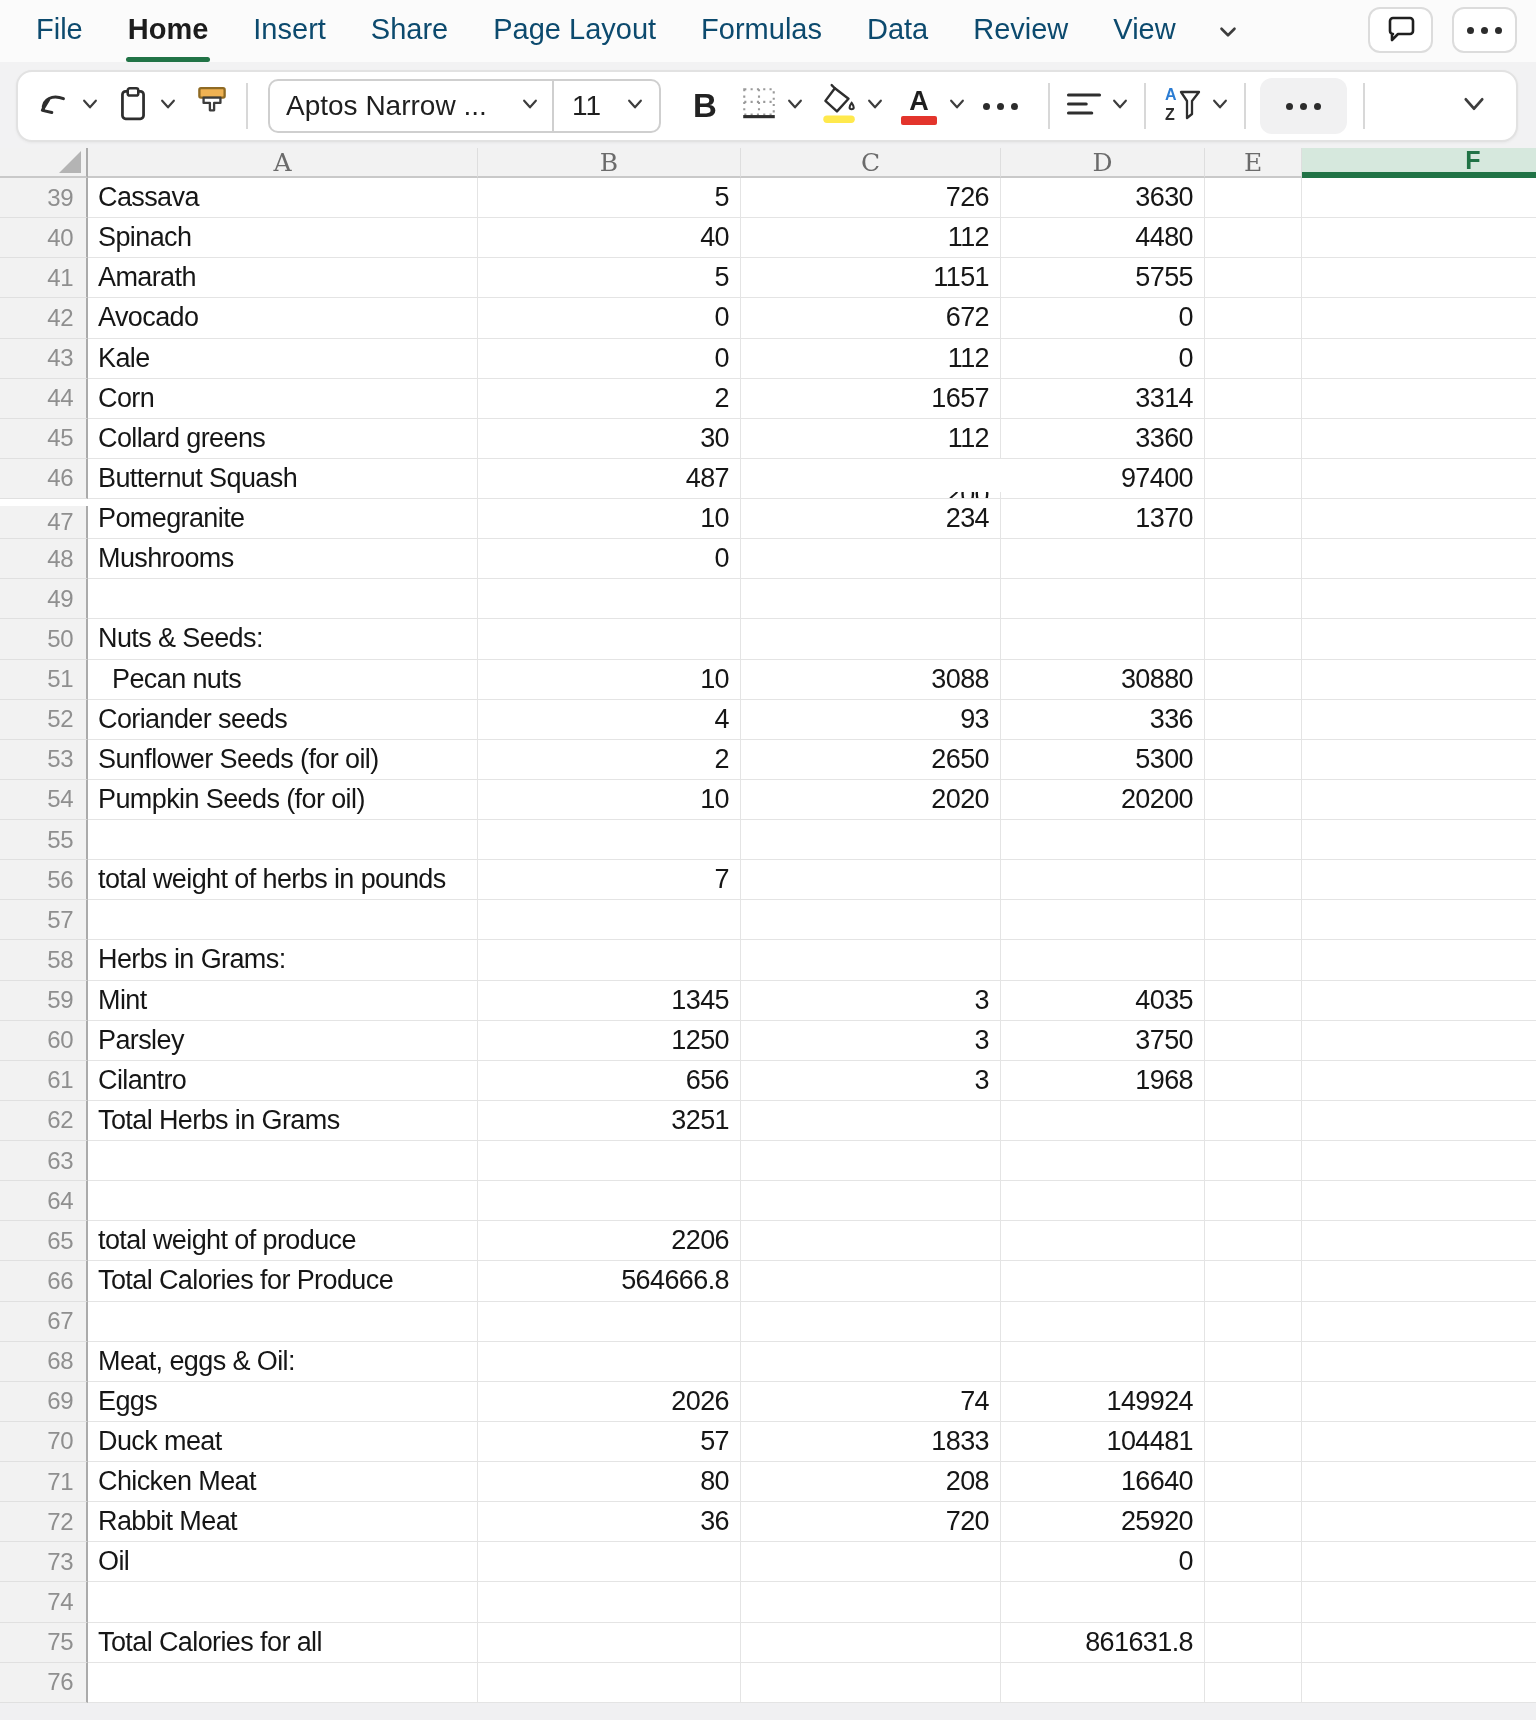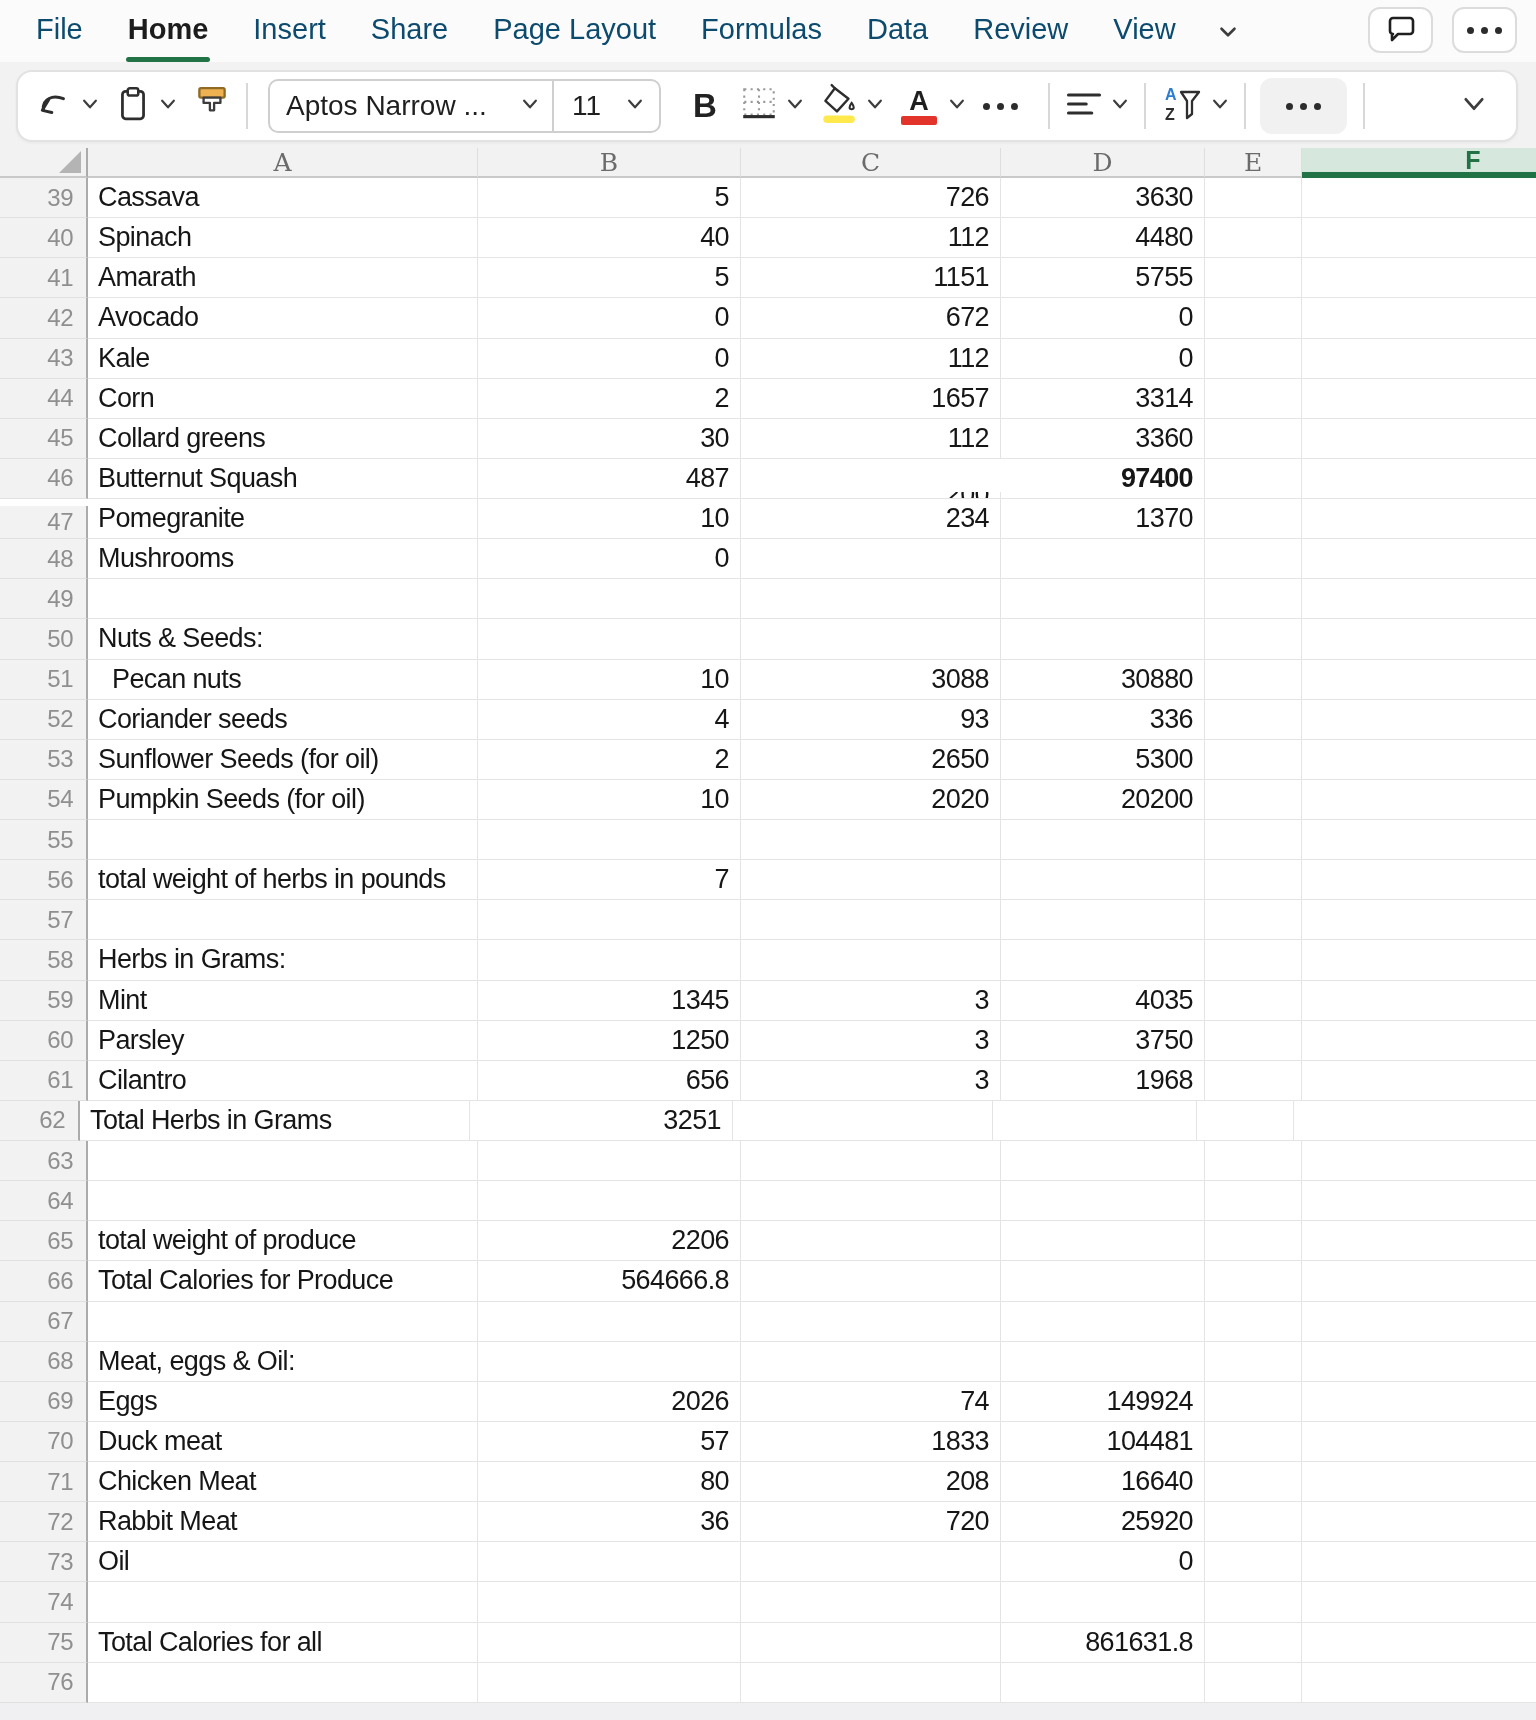--- a/index.html
+++ b/index.html
@@ -370,21 +370,21 @@
         <div class="g-cell num" style="width: 260px;">112</div>
         <div class="g-cell num" style="width: 204px;">3360</div>
         <div class="g-cell txt" style="width: 97px;"></div>
         <div class="g-cell txt" style="width: 343px;"></div>
       </div>
       <div class="g-row">
         <div class="g-cell rowhdr" style="width: 88px;">46</div>
         <div class="g-cell txt" style="width: 390px;">Butternut Squash</div>
         <div class="g-cell num" style="width: 263px;">487</div>
         <div class="g-cell num" style="width: 260px; margin-top: 33px;">200</div>
-        <div class="g-cell num" style="width: 204px; font-weight: bold;">97400</div>
+        <div class="g-cell num" style="width: 204px;">97400</div>
         <div class="g-cell txt" style="width: 97px;"></div>
         <div class="g-cell txt" style="width: 343px;"></div>
       </div>
       <div class="g-row">
         <div class="g-cell rowhdr" style="width: 88px; margin-top: 7px;">47</div>
         <div class="g-cell txt" style="width: 390px;">Pomegranite</div>
         <div class="g-cell num" style="width: 263px;">10</div>
         <div class="g-cell num" style="width: 260px;">234</div>
         <div class="g-cell num" style="width: 204px;">1370</div>
         <div class="g-cell txt" style="width: 97px;"></div>
@@ -510,21 +510,21 @@
       <div class="g-row">
         <div class="g-cell rowhdr" style="width: 88px;">61</div>
         <div class="g-cell txt" style="width: 390px;">Cilantro</div>
         <div class="g-cell num" style="width: 263px;">656</div>
         <div class="g-cell num" style="width: 260px;">3</div>
         <div class="g-cell num" style="width: 204px;">1968</div>
         <div class="g-cell txt" style="width: 97px;"></div>
         <div class="g-cell txt" style="width: 343px;"></div>
       </div>
       <div class="g-row">
-        <div class="g-cell rowhdr" style="width: 80px;">62</div>
+        <div class="g-cell rowhdr" style="width: 88px;">62</div>
         <div class="g-cell txt" style="width: 390px;">Total Herbs in Grams</div>
         <div class="g-cell num" style="width: 263px;">3251</div>
         <div class="g-cell txt" style="width: 260px;"></div>
         <div class="g-cell txt" style="width: 204px;"></div>
         <div class="g-cell txt" style="width: 97px;"></div>
         <div class="g-cell txt" style="width: 343px;"></div>
       </div>
       <div class="g-row">
         <div class="g-cell rowhdr" style="width: 88px;">63</div>
         <div class="g-cell txt" style="width: 390px;"></div>

